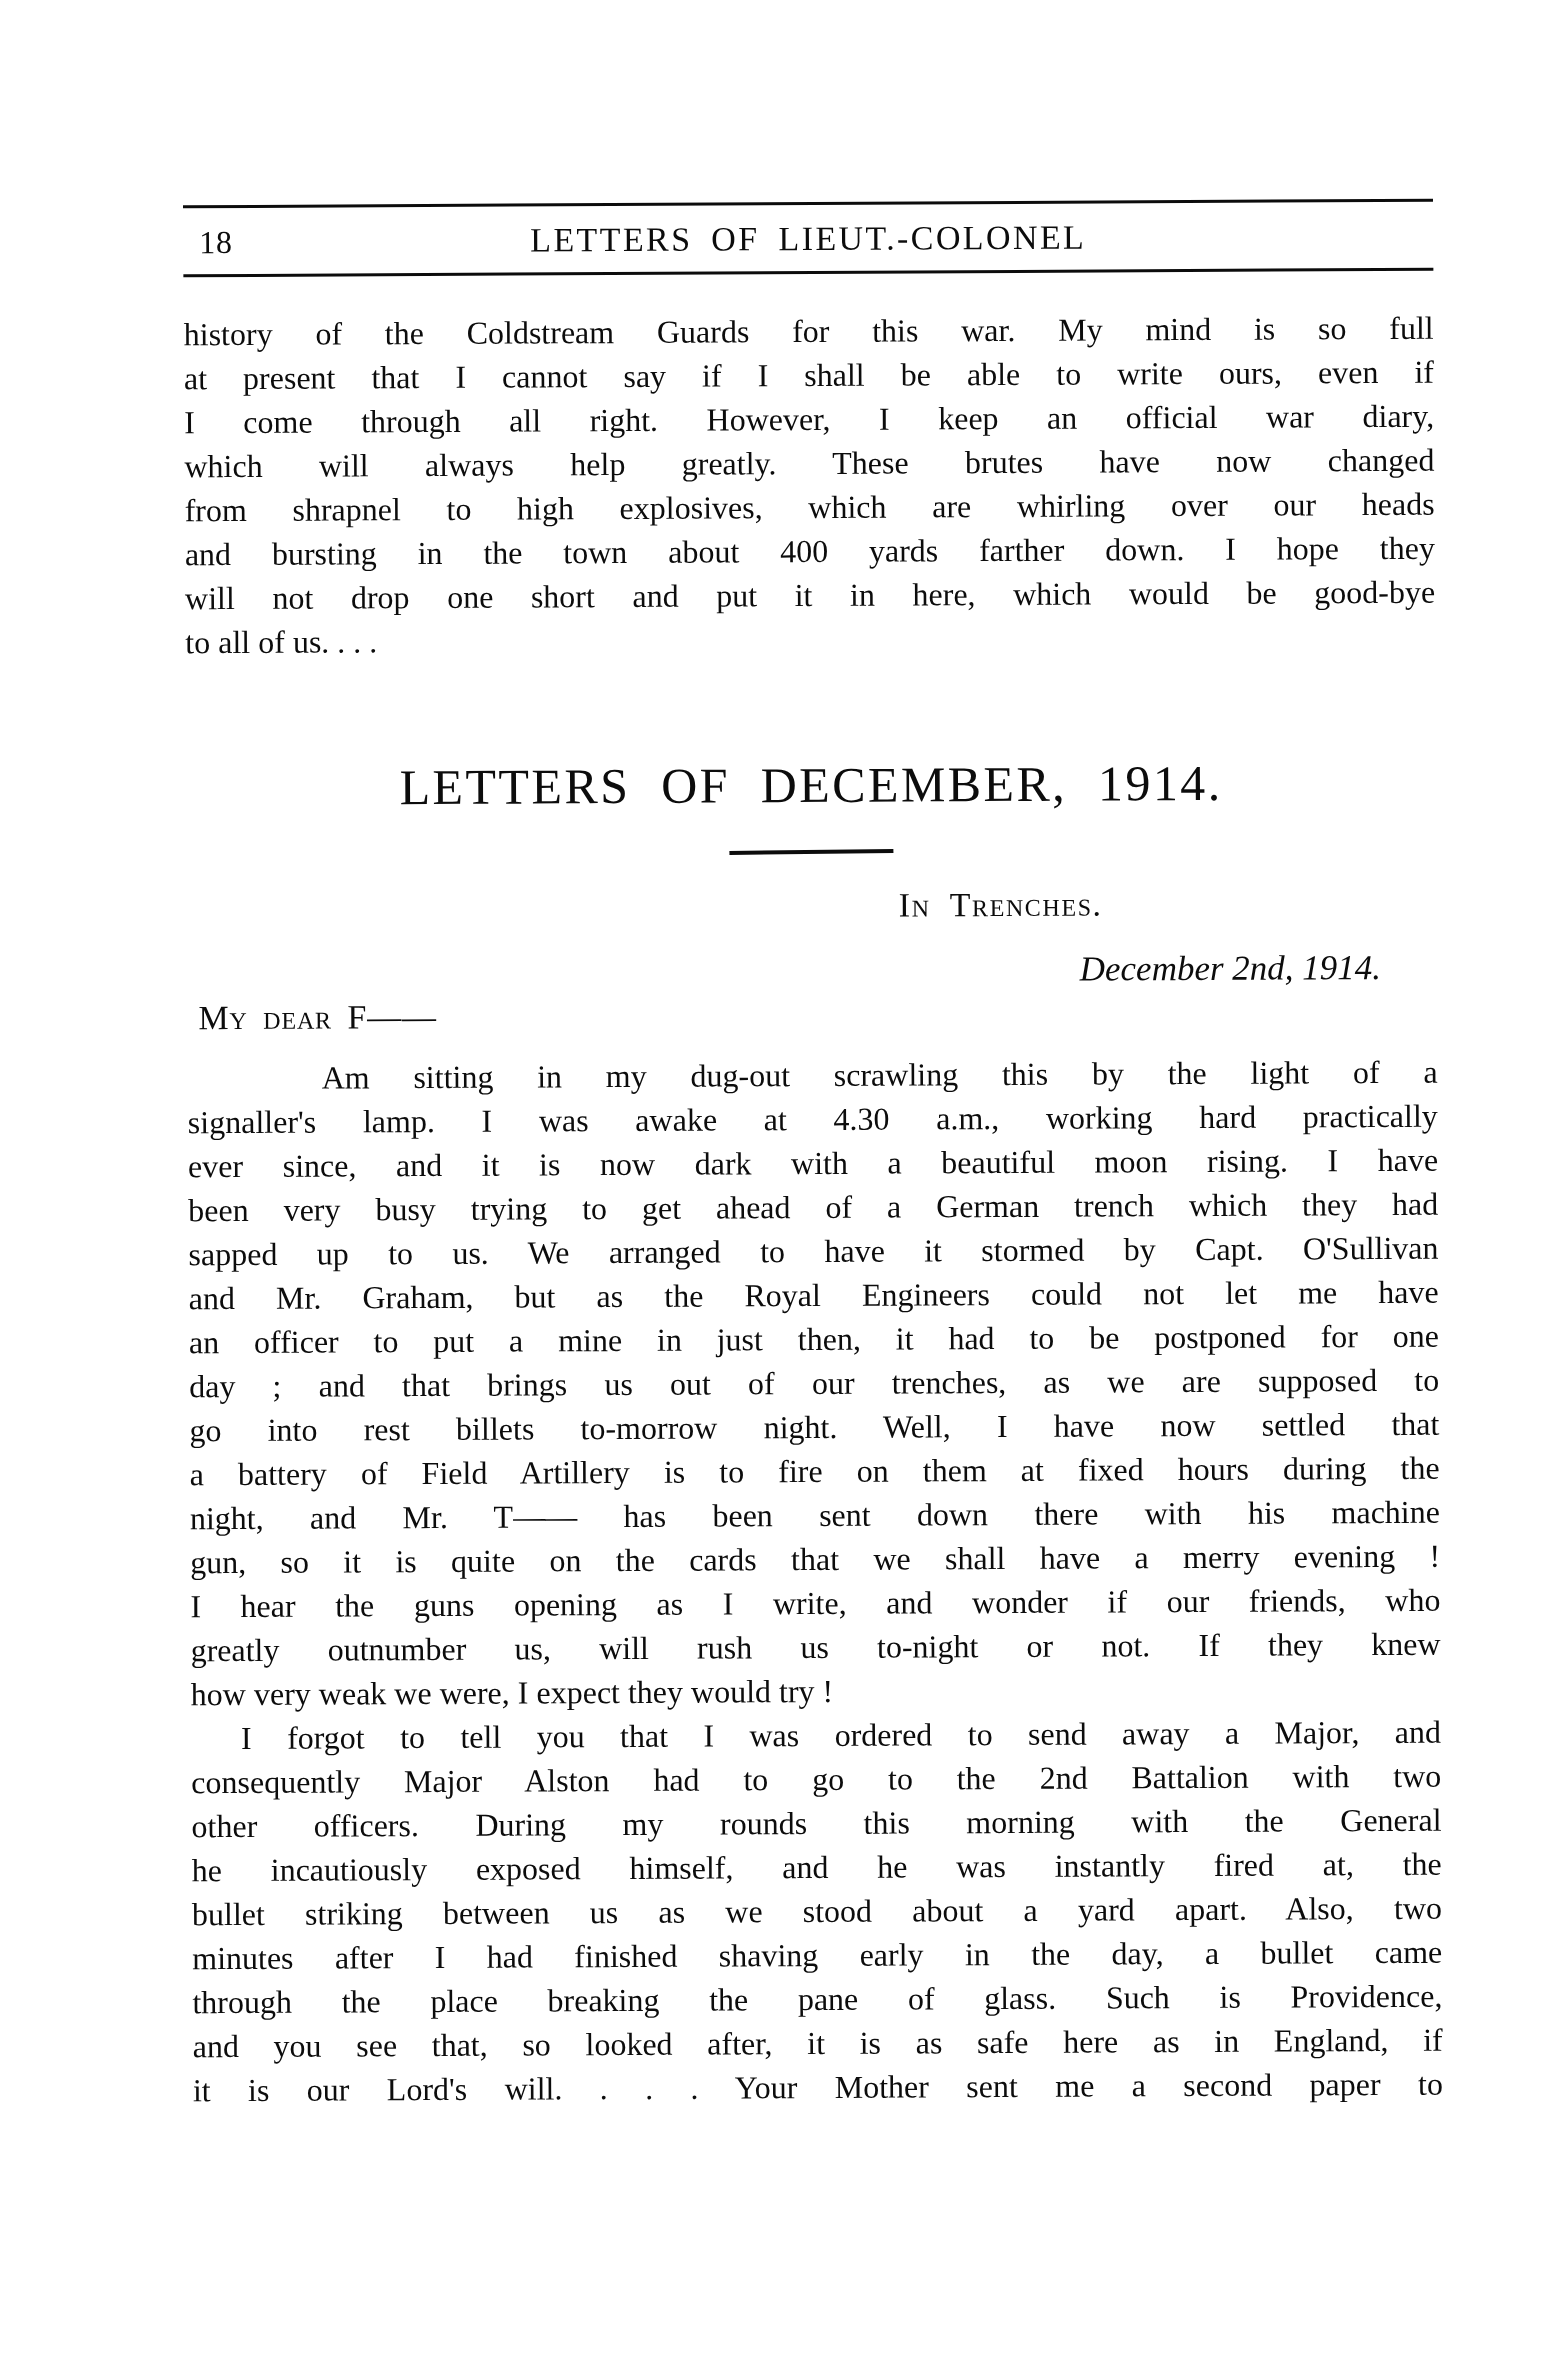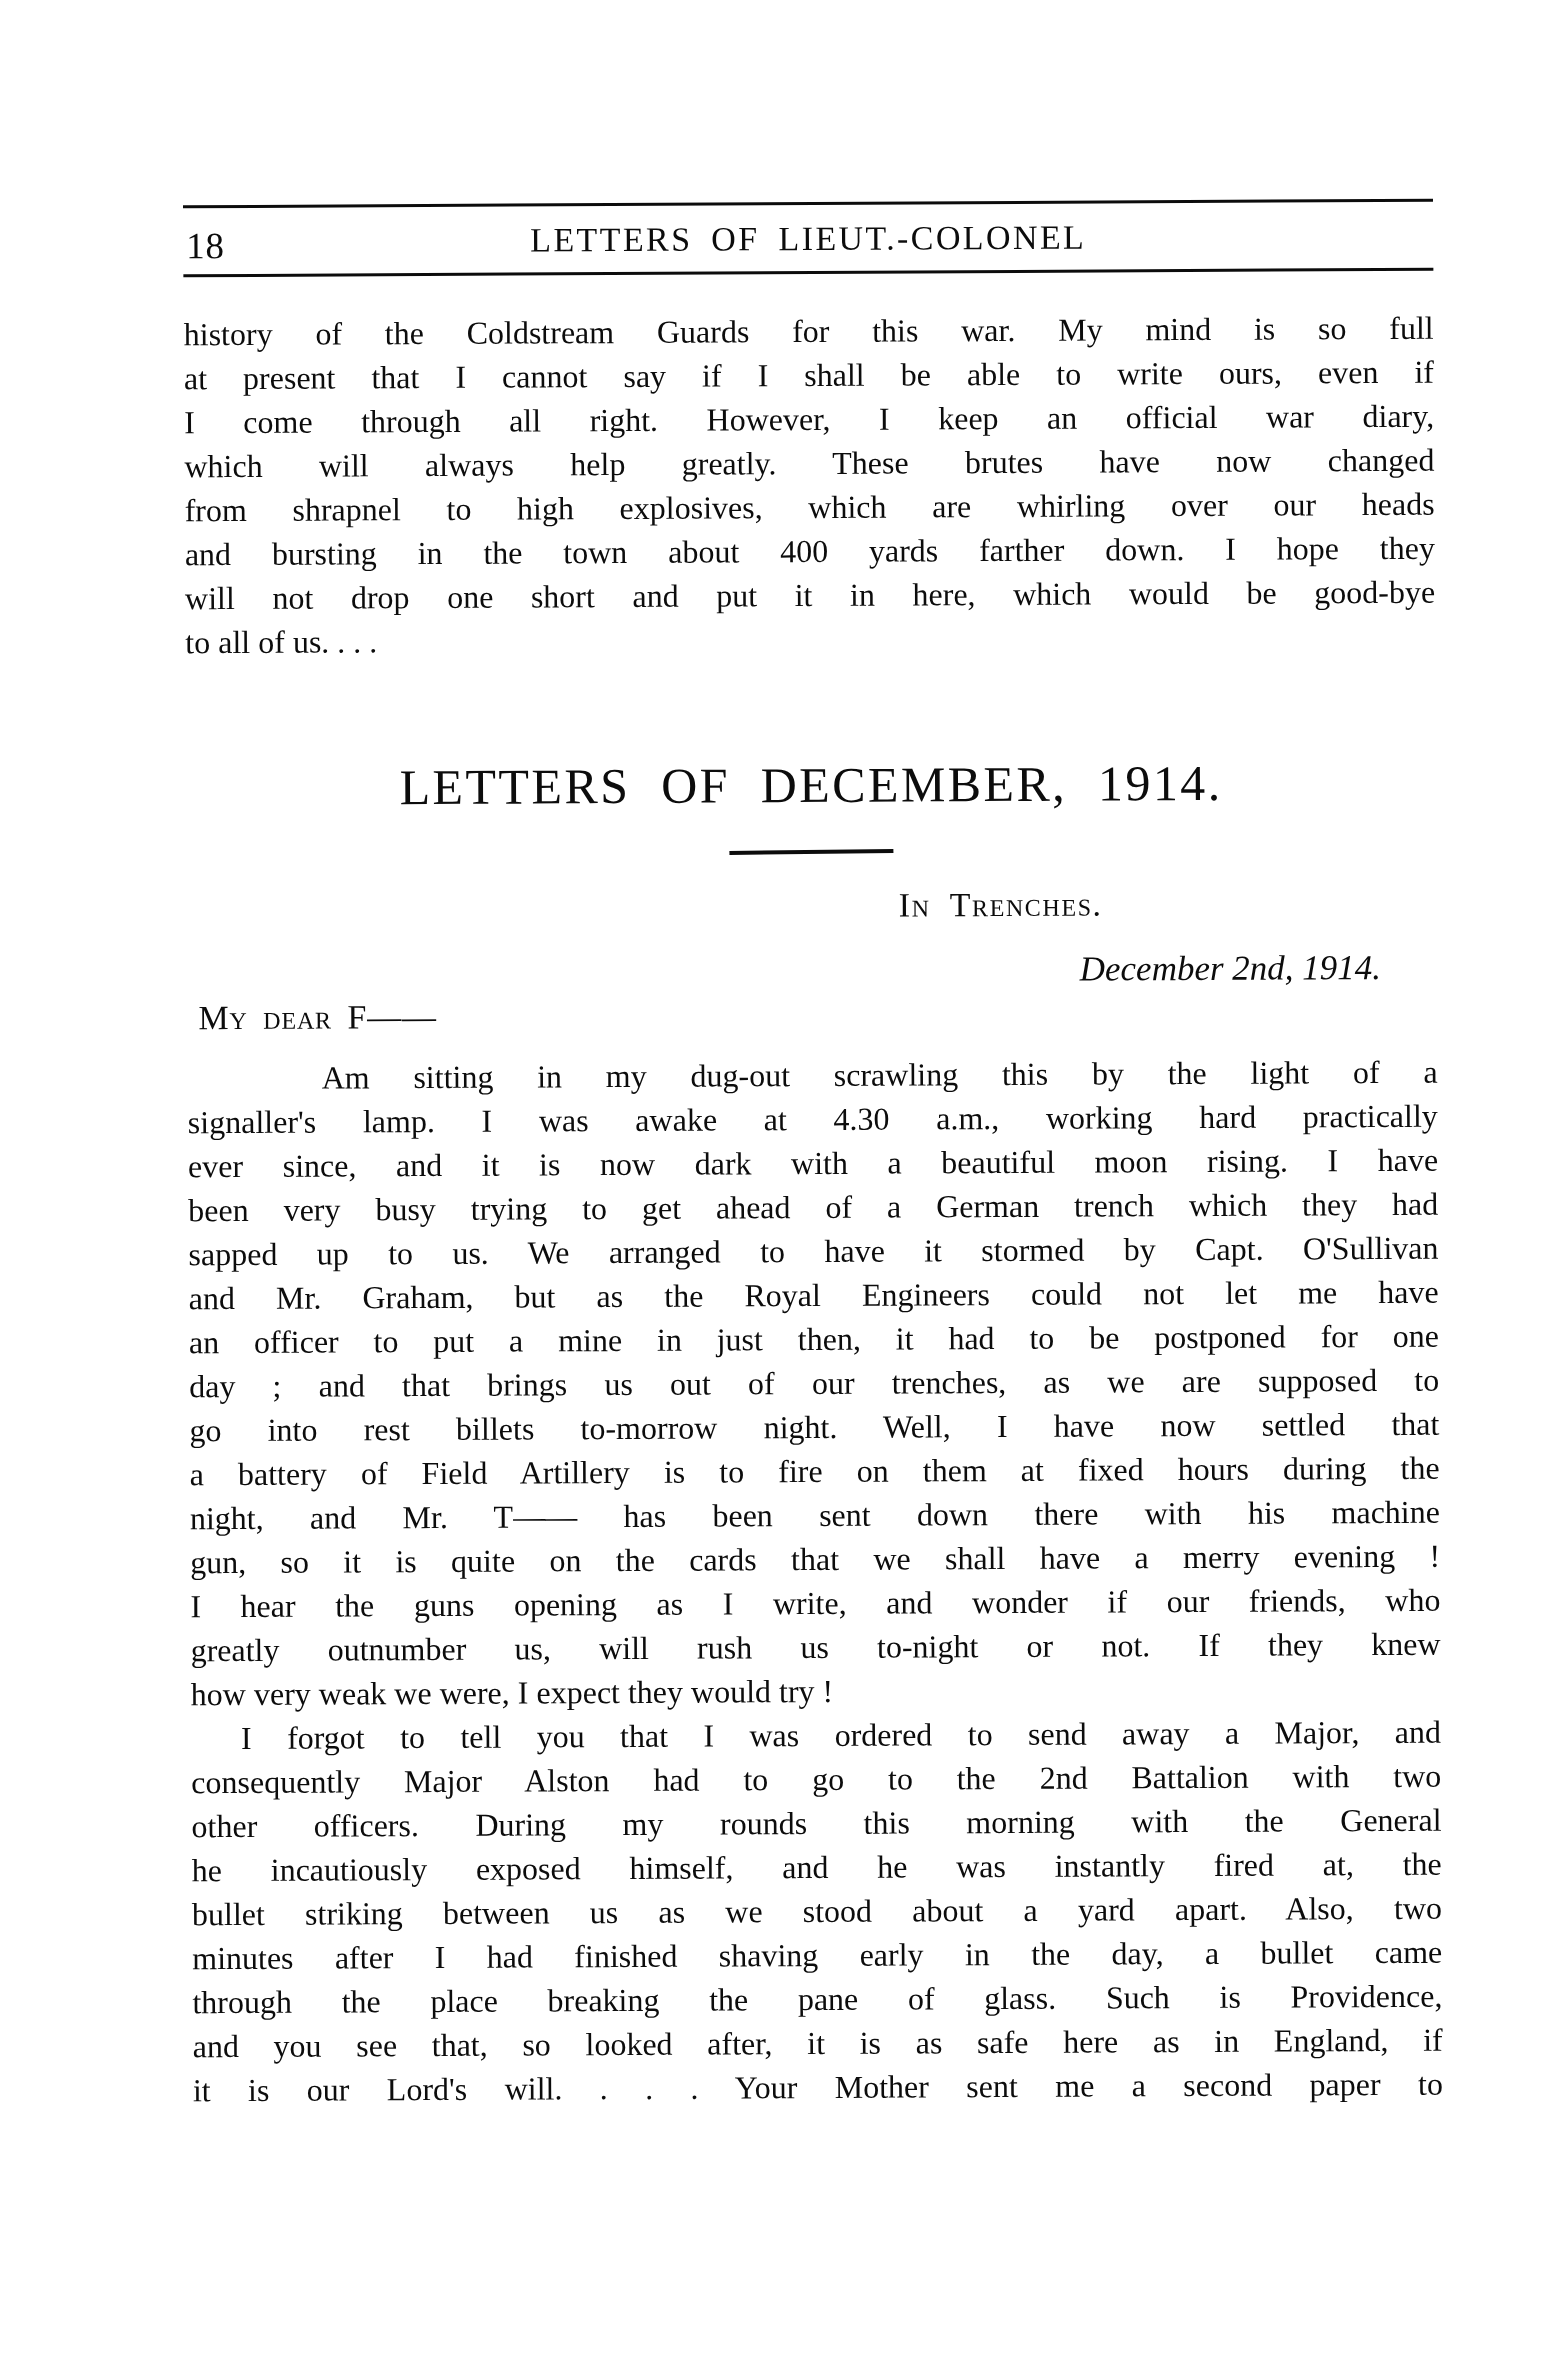--- a/index.html
+++ b/index.html
@@ -26,23 +26,23 @@
   }
   
   .running-head{
     position:relative;
     border-top:3.2px solid var(--ink);
     border-bottom:3.2px solid var(--ink);
     padding:13px 0 11.2px 0;
   }
   .pagenum{
     position:absolute;
-    left:3px;
+    left:16px;
     top:16px;
-    font-size:37px;
+    font-size:32px;
     letter-spacing:0.8px;
   }
   .head-title{
     display:block;
     text-align:center;
     font-size:34px;
     letter-spacing:2.4px;
     word-spacing:8px;
     line-height:42px;
   }

